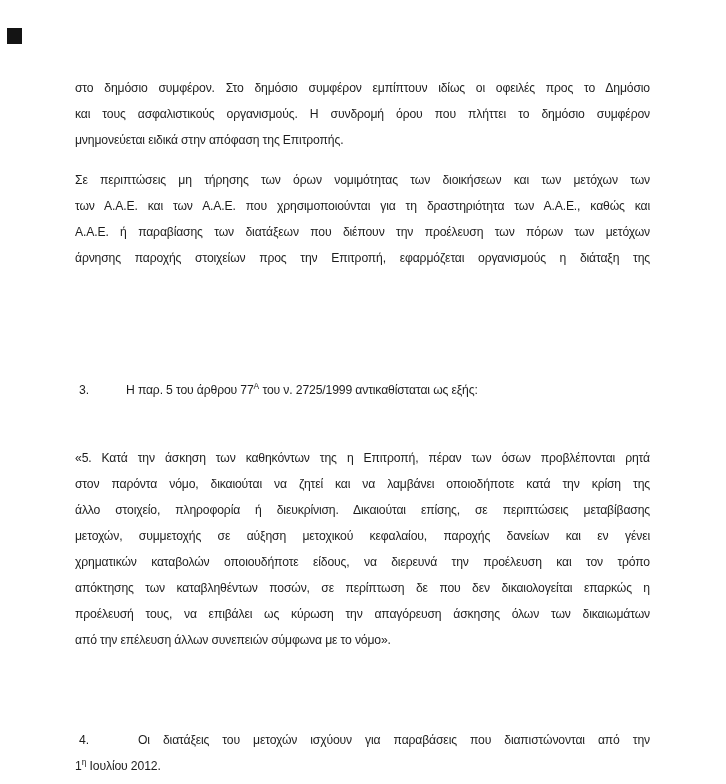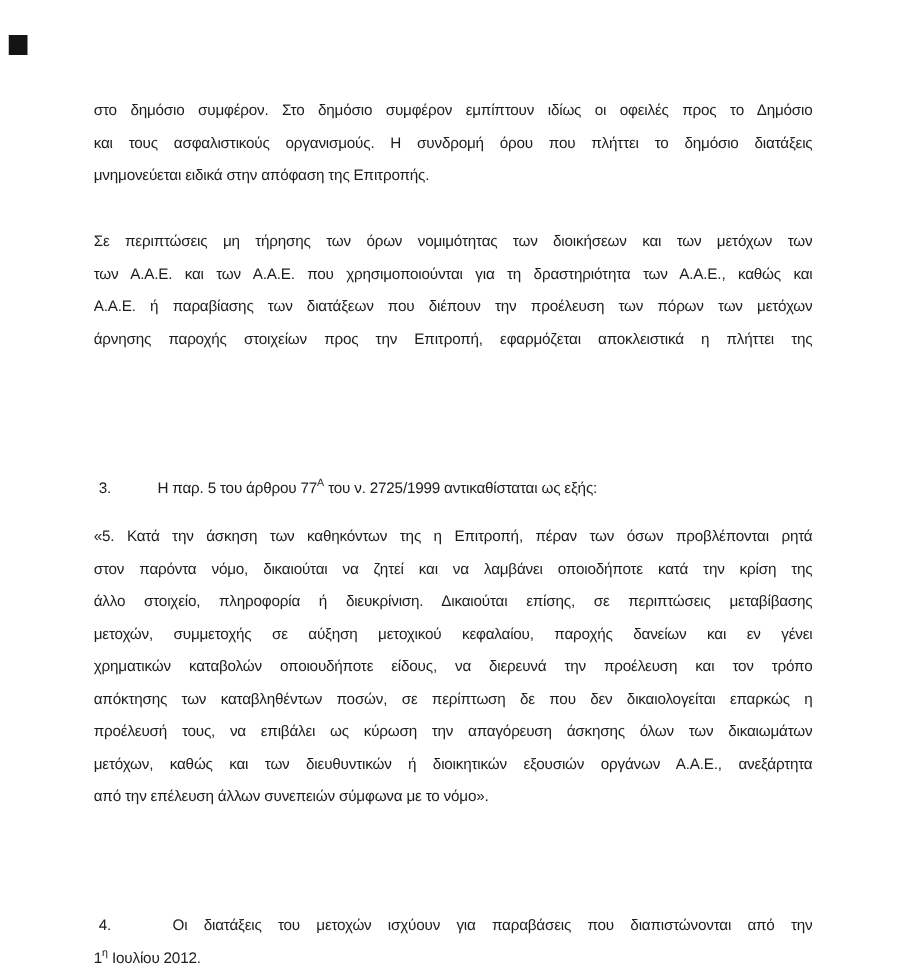--- a/index.html
+++ b/index.html
@@ -29,59 +29,58 @@
     text-align-last:left;
     -moz-text-align-last:left;
   }
   .numbered{position:relative;}
   .numbered .num{position:absolute;left:4px;top:0;}
   .numbered.indent-3{padding-left:51px;}
   .numbered.indent-4{padding-left:63px;}
   .plain{text-align:right;text-align-last:left;}
   .sup{font-size:8.5px;position:relative;top:-5px;letter-spacing:0;}
   .p1{top:75px;}
-  .p2{top:180px;}
+  .p2{top:167px;}
   .i3{top:377px;}
-  .p5{top:416px;}
+  .p5{top:445px;}
   .i4{top:727px;}
 </style>
 </head>
 <body>
 
 <div class="page">
 
   <div class="artifact-square"></div>
 
   <div class="block p1">
     <div class="line">στο δημόσιο συμφέρον. Στο δημόσιο συμφέρον εμπίπτουν ιδίως οι οφειλές προς το Δημόσιο</div>
-    <div class="line">και τους ασφαλιστικούς οργανισμούς. Η συνδρομή όρου που πλήττει το δημόσιο διατάξεις</div>
+    <div class="line">και τους ασφαλιστικούς οργανισμούς. Η συνδρομή όρου που πλήττει το δημόσιο συμφέρον</div>
     <div class="line last">μνημονεύεται ειδικά στην απόφαση της Επιτροπής.</div>
   </div>
 
   <div class="block p2">
     <div class="line">Σε περιπτώσεις μη τήρησης των όρων νομιμότητας των διοικήσεων και των μετόχων των</div>
     <div class="line">των Α.Α.Ε. και των Α.Α.Ε. που χρησιμοποιούνται για τη δραστηριότητα των Α.Α.Ε., καθώς και</div>
     <div class="line">Α.Α.Ε. ή παραβίασης των διατάξεων που διέπουν την προέλευση των πόρων των μετόχων</div>
-    <div class="line">άρνησης παροχής στοιχείων προς την Επιτροπή, εφαρμόζεται αποκλειστικά η πλήττει της</div>
+    <div class="line">άρνησης παροχής στοιχείων προς την Επιτροπή, εφαρμόζεται οργανισμούς η διάταξη της</div>
   </div>
 
   <div class="block i3 numbered indent-3">
     <span class="num">3.</span>
     <div class="line last plain"><span>Η παρ. 5 του άρθρου 77</span><span class="sup">Α</span><span> του ν. 2725/1999 αντικαθίσταται ως εξής:</span></div>
   </div>
 
   <div class="block p5">
     <div class="line">«5. Κατά την άσκηση των καθηκόντων της η Επιτροπή, πέραν των όσων προβλέπονται ρητά</div>
     <div class="line">στον παρόντα νόμο, δικαιούται να ζητεί και να λαμβάνει οποιοδήποτε κατά την κρίση της</div>
     <div class="line">άλλο στοιχείο, πληροφορία ή διευκρίνιση. Δικαιούται επίσης, σε περιπτώσεις μεταβίβασης</div>
     <div class="line">μετοχών, συμμετοχής σε αύξηση μετοχικού κεφαλαίου, παροχής δανείων και εν γένει</div>
     <div class="line">χρηματικών καταβολών οποιουδήποτε είδους, να διερευνά την προέλευση και τον τρόπο</div>
     <div class="line">απόκτησης των καταβληθέντων ποσών, σε περίπτωση δε που δεν δικαιολογείται επαρκώς η</div>
     <div class="line">προέλευσή τους, να επιβάλει ως κύρωση την απαγόρευση άσκησης όλων των δικαιωμάτων</div>
-    <div class="line">μετόχων, καθώς και των διευθυντικών ή διοικητικών εξουσιών οργάνων Α.Α.Ε., ανεξάρτητα</div>
     <div class="line last">από την επέλευση άλλων συνεπειών σύμφωνα με το νόμο».</div>
   </div>
 
   <div class="block i4">
     <div class="numbered indent-4">
       <span class="num">4.</span>
       <div class="line">Οι διατάξεις του μετοχών ισχύουν για παραβάσεις που διαπιστώνονται από την</div>
     </div>
     <div class="line last plain"><span>1</span><span class="sup">η</span><span> Ιουλίου 2012.</span></div>
   </div>

